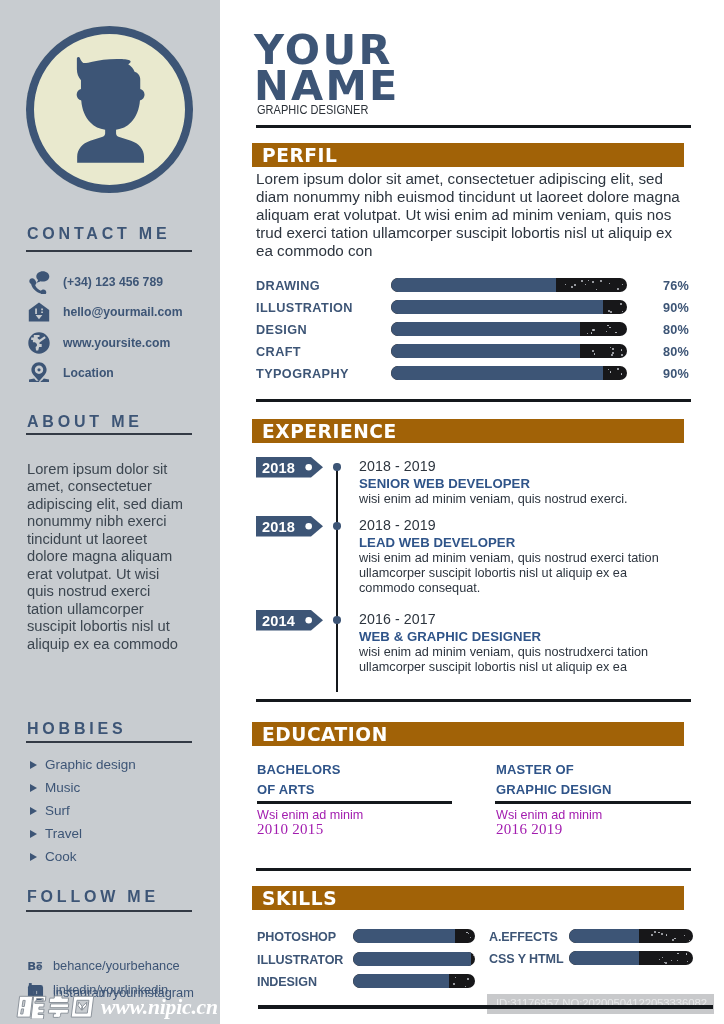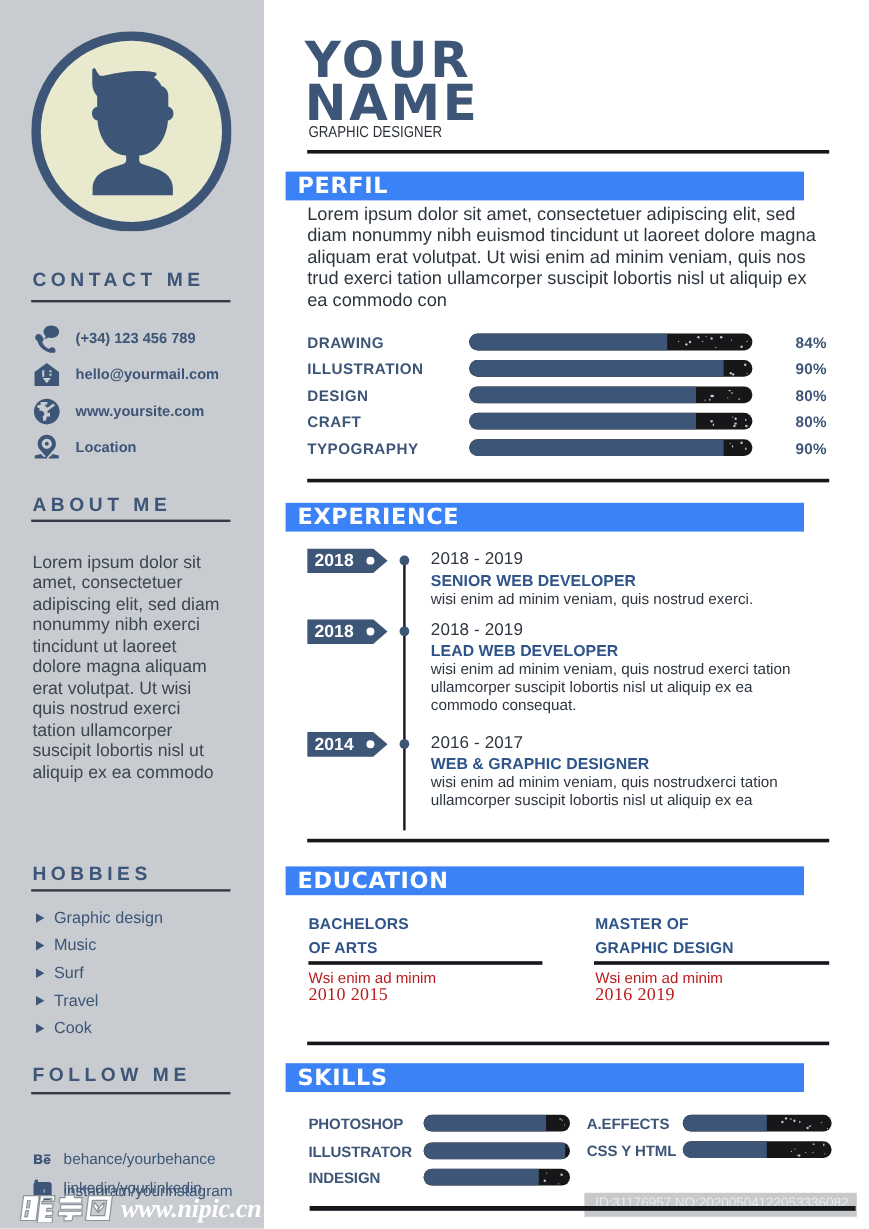--- a/index.html
+++ b/index.html
@@ -38,42 +38,42 @@
   
   .main{position:absolute;left:0px;top:0;width:724px;height:1024px;background:transparent;}
 
   .nm{position:absolute;left:254px;color:#3d5576;font-weight:bold;font-size:41.5px;font-family:"DejaVu Sans",sans-serif;
       letter-spacing:2.3px;line-height:40px;}
   .role{position:absolute;left:257px;top:102px;color:#2b3138;font-size:13.2px;letter-spacing:.05px;
         transform:scaleX(0.835);transform-origin:0 0;white-space:nowrap;}
 
   .hr-blk{position:absolute;background:#14181c;}
 
-  .secbar{position:absolute;left:238px;width:432px;height:24px;background:#3b82f6;}
+  .secbar{position:absolute;left:252px;width:432px;height:24px;background:#a16207;}
   .secbar span{position:absolute;left:10px;top:1.8px;color:#fff;font-weight:bold;font-size:18.6px;
                font-family:"DejaVu Sans",sans-serif;letter-spacing:0.55px;white-space:nowrap;}
 
   .body-p{position:absolute;color:#2d353f;font-size:15.2px;line-height:18.0px;white-space:nowrap;}
 
   .bar-label{position:absolute;color:#3d5576;font-weight:bold;font-size:12.7px;letter-spacing:.4px;}
   .bar-pct{position:absolute;color:#3d5576;font-weight:bold;font-size:12.7px;letter-spacing:.2px;}
   .bar-track{position:absolute;height:14px;border-radius:7px;background:#171719;overflow:hidden;}
   .bar-fill{position:absolute;left:0;top:0;height:14px;border-radius:7px 0 0 7px;background:#3d5576;}
   .spk{position:absolute;background:#c2c5ca;border-radius:1px;}
 
   .tl-line{position:absolute;width:2.3px;background:#14181c;}
   .tl-dot{position:absolute;width:7.4px;height:7.4px;border-radius:50%;background:#3d5576;}
 
   .exp-date{position:absolute;color:#2d353f;font-size:14.2px;letter-spacing:.1px;}
   .exp-title{position:absolute;color:#2f5489;font-weight:bold;font-size:13.2px;letter-spacing:.05px;}
   .exp-desc{position:absolute;color:#2d353f;font-size:12.7px;line-height:15.0px;}
 
   .edu-t{position:absolute;color:#2f5489;font-weight:bold;font-size:13px;line-height:19.5px;letter-spacing:.15px;white-space:nowrap;}
   .edu-rule{position:absolute;height:2px;background:#14181c;}
-  .edu-s{position:absolute;color:#b91c1c;font-size:12.6px;line-height:17px;white-space:nowrap;}
+  .edu-s{position:absolute;color:#a21caf;font-size:12.6px;line-height:17px;white-space:nowrap;}
   .edu-y{display:block;font-size:15px;line-height:14.5px;letter-spacing:.3px;margin-top:-2px;font-family:Liberation Serif, serif;}
 
   .sk-label{position:absolute;color:#3d5576;font-weight:bold;font-size:12.55px;letter-spacing:-0.1px;white-space:nowrap;}
 
   .wm-band{position:absolute;background:#c8c9cb;}
   .wm-txt{position:absolute;color:#e8e9ea;font-size:11.4px;white-space:nowrap;letter-spacing:-0.1px;}
   .nipic{position:absolute;color:#fff;font-style:italic;font-weight:bold;font-size:21.6px;
          font-family:"Liberation Serif",serif;letter-spacing:-0.2px;}
 </style>
 </head>
@@ -218,21 +218,21 @@
           <span class="spk" style="left:217.6px;top:5.1px;width:1.3px;height:1.3px"></span>
           <span class="spk" style="left:180.2px;top:8.1px;width:2px;height:2px"></span>
           <span class="spk" style="left:226.4px;top:10.3px;width:2px;height:2px"></span>
           <span class="spk" style="left:230.7px;top:6.1px;width:1.3px;height:1.3px"></span>
           <span class="spk" style="left:205.0px;top:10.8px;width:1.3px;height:1.3px"></span>
           <span class="spk" style="left:182.8px;top:6.4px;width:2px;height:2px"></span>
           <span class="spk" style="left:190.3px;top:2.1px;width:2px;height:2px"></span>
           <span class="spk" style="left:209.0px;top:1.9px;width:2px;height:2px"></span>
           <span class="spk" style="left:174.0px;top:5.6px;width:1.3px;height:1.3px"></span>
         </div>
-        <div class="bar-pct" style="left:663px;top:279px">84%</div>
+        <div class="bar-pct" style="left:663px;top:279px">76%</div>
         <div class="bar-label" style="left:256px;top:301px">ILLUSTRATION</div>
         <div class="bar-track" style="left:391px;top:300px;width:236px">
           <div class="bar-fill" style="width:212.4px"></div>
           <span class="spk" style="left:217.2px;top:10.4px;width:2px;height:2px"></span>
           <span class="spk" style="left:219.2px;top:10.7px;width:2px;height:2px"></span>
           <span class="spk" style="left:228.6px;top:3.2px;width:2px;height:2px"></span>
           <span class="spk" style="left:230.7px;top:10.8px;width:1.3px;height:1.3px"></span>
         </div>
         <div class="bar-pct" style="left:663px;top:301px">90%</div>
         <div class="bar-label" style="left:256px;top:323px">DESIGN</div>

